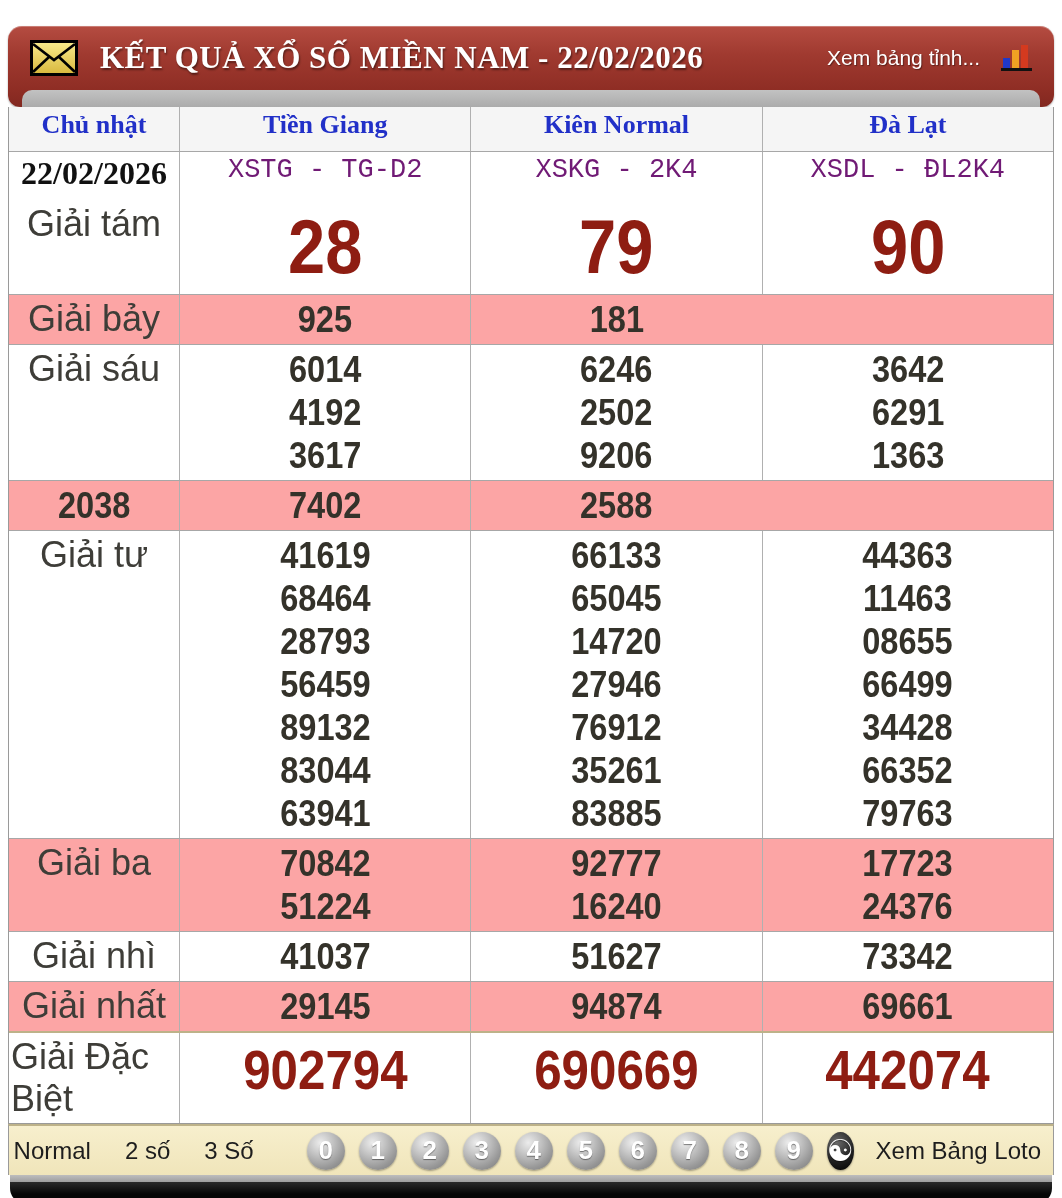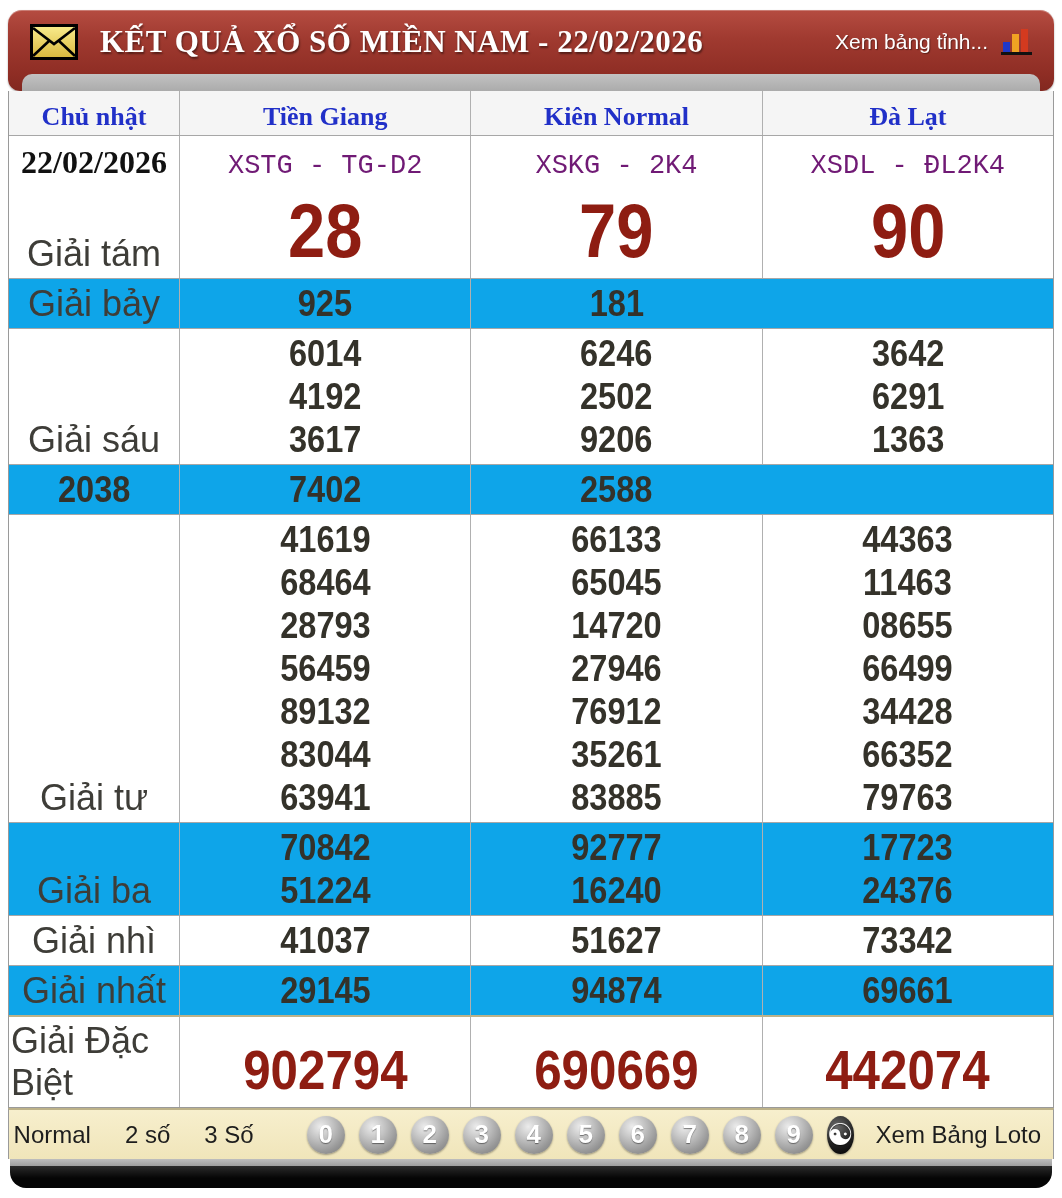--- a/index.html
+++ b/index.html
@@ -14,32 +14,33 @@
   
   .header-wrap {
     background: linear-gradient(#b54c41 0%, #a03a30 35%, #8e2d24 80%, #822820 100%);
     border-radius: 14px 14px 12px 12px;
     box-shadow: inset 0 1px 0 rgba(255,255,255,.28), 0 1px 2px rgba(0,0,0,.35);
   }
   .header-bar {
     height: 64px;
     display: flex; align-items: center;
     padding: 0 20px 0 22px;
+    margin-top: 16px;
   }
   .envelope { width: 48px; height: 36px; margin-right: 22px; flex: 0 0 auto; }
   .main-title {
     font-family: "Liberation Serif", serif;
     font-weight: bold;
     font-size: 31px;
     color: #ffffff;
     text-shadow: 1px 2px 2px rgba(0,0,0,.45);
     letter-spacing: .5px;
     white-space: nowrap;
   }
-  .header-right { margin-left: auto; display: flex; align-items: center; }
+  .header-right { margin-left: auto; display: flex; align-items: center; gap: 8px; }
   .province-link {
     color: #ffffff; font-size: 21px; text-shadow: 1px 1px 1px rgba(0,0,0,.4);
     cursor: pointer; margin-right: 12px; white-space: nowrap;
   }
   .chart-icon { width: 34px; height: 30px; }
   .header-sub {
     height: 17px;
     background: linear-gradient(#c2c2c2, #ababab);
     border-radius: 10px 10px 0 0;
     margin: 0 14px;
@@ -53,26 +54,26 @@
   }
   .t-row {
     display: grid;
     grid-template-columns: 170px 1fr 1fr 1fr;
     border-top: 1px solid #a7a7a7;
   }
   .t-row:first-child { border-top: none; }
   .cell {
     border-left: 1px solid #b0b0b0;
     display: flex; flex-direction: column;
-    align-items: center; justify-content: flex-end;
+    align-items: center; justify-content: flex-start;
     padding: 3px 2px;
     min-height: 46px;
   }
   .cell:first-child { border-left: none; }
-  .shaded { background: #0ea5e9; }
+  .shaded { background: #fca5a5; }
   .head-row { background: #f5f5f5; }
   .head-row .cell { min-height: 44px; }
   .col-head {
     font-family: "Liberation Serif", serif;
     font-weight: bold; font-size: 26px; color: #2130c8;
     cursor: pointer;
   }
   .date-row .cell { min-height: 48px; }
   .date-text { font-family: "Liberation Serif", serif; font-weight: bold; font-size: 32px; color: #111; }
   .code-text { font-family: Liberation Mono, monospace; font-size: 27px; color: #701a75; }

